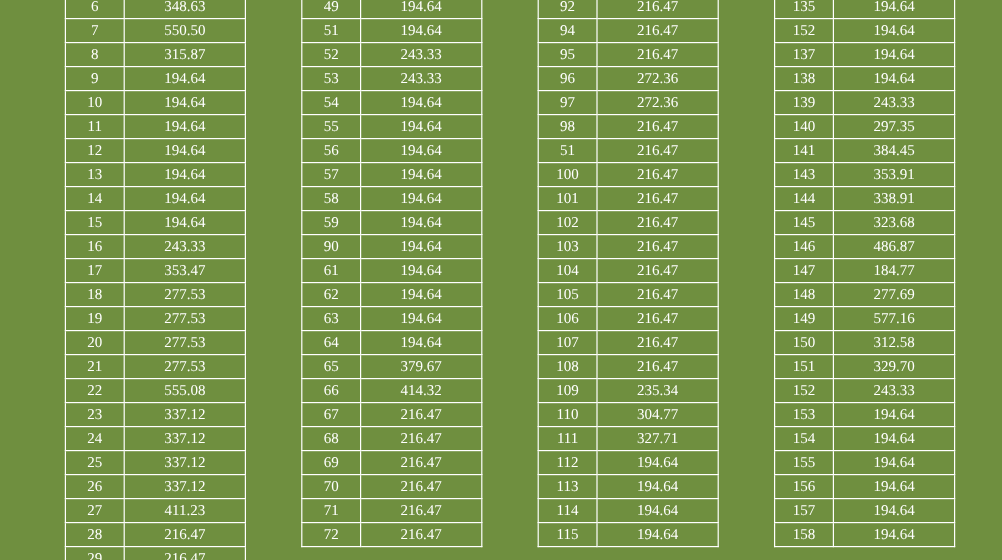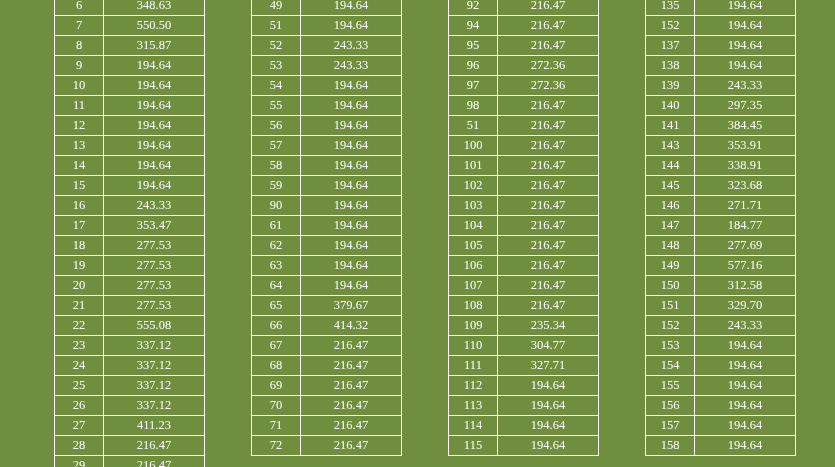--- a/index.html
+++ b/index.html
@@ -396,21 +396,21 @@
             <tr>
               <td class="idx">144</td>
               <td class="val">338.91</td>
             </tr>
             <tr>
               <td class="idx">145</td>
               <td class="val">323.68</td>
             </tr>
             <tr>
               <td class="idx">146</td>
-              <td class="val">271.71</td>
+              <td class="val">486.87</td>
             </tr>
             <tr>
               <td class="idx">147</td>
               <td class="val">184.77</td>
             </tr>
             <tr>
               <td class="idx">148</td>
               <td class="val">277.69</td>
             </tr>
             <tr>

